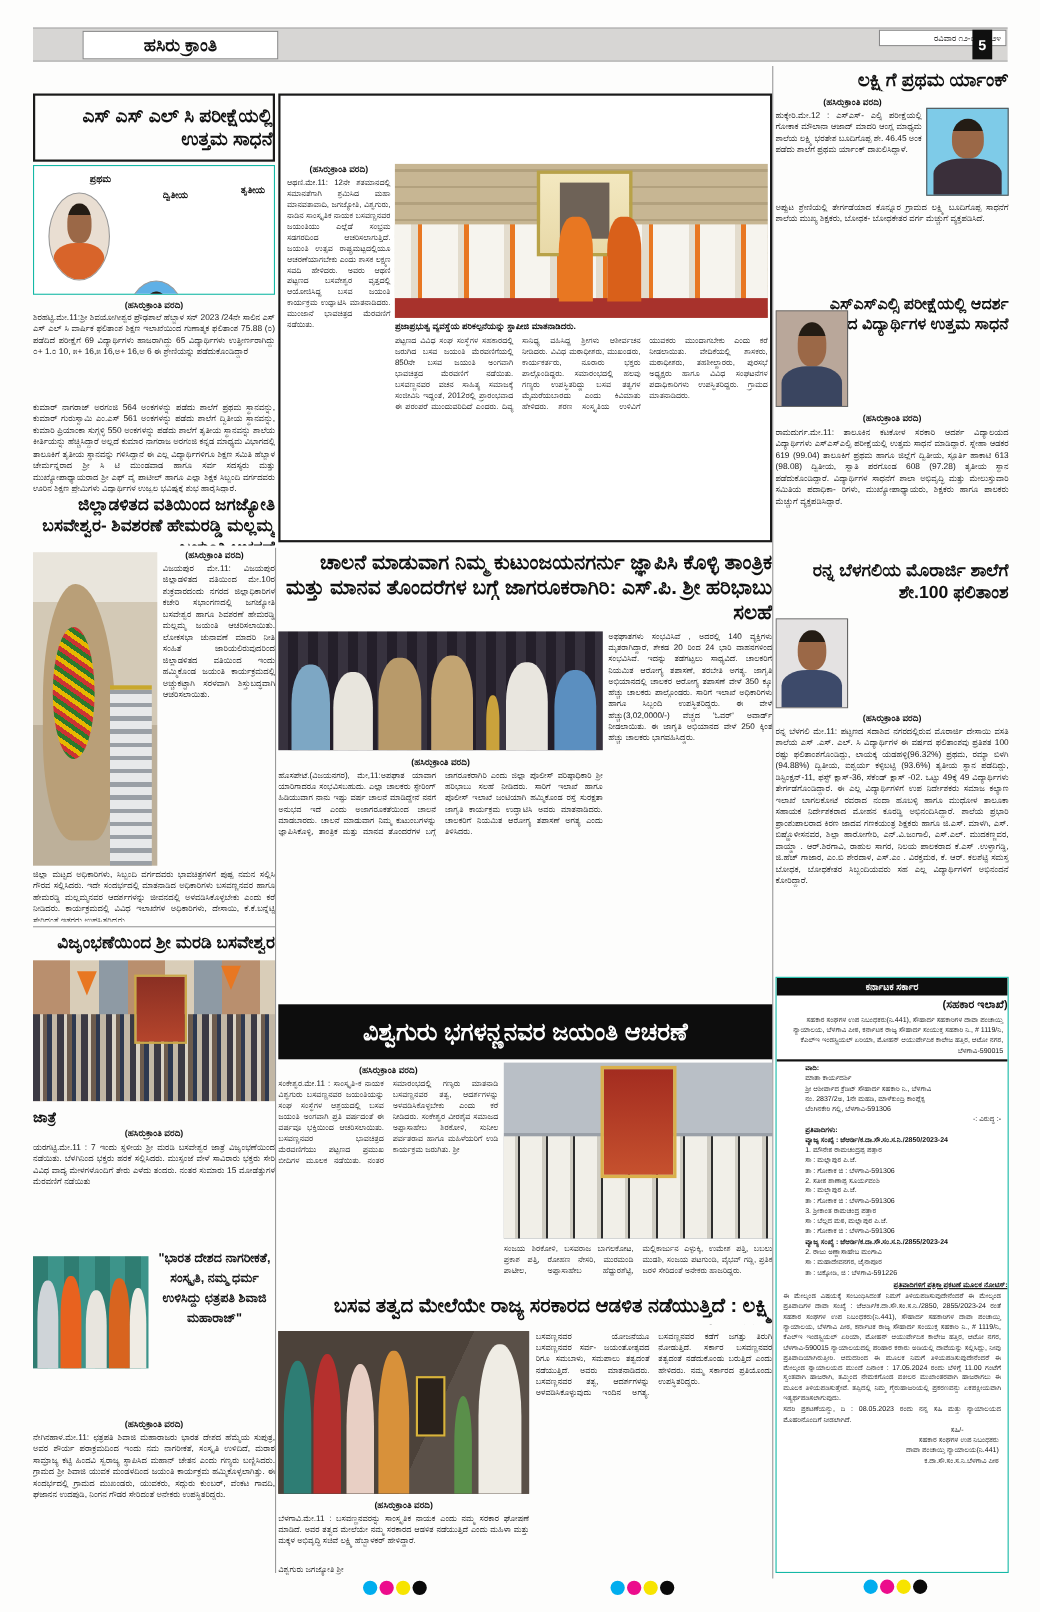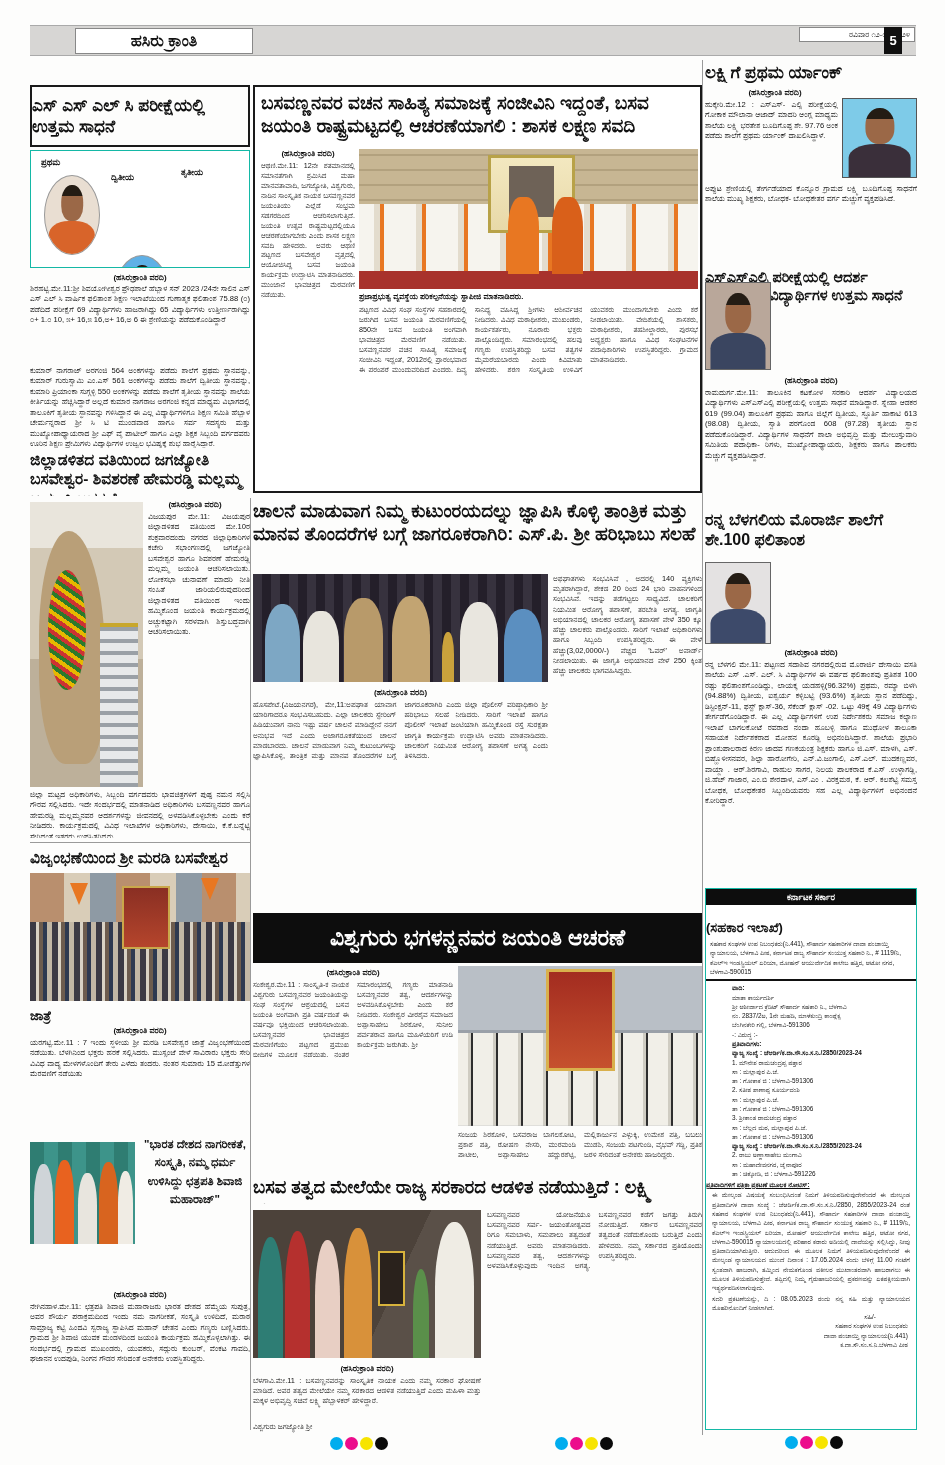--- a/index.html
+++ b/index.html
@@ -1,19 +1,19 @@
 <!DOCTYPE html>
 <html><head>
 <meta charset="utf-8">
 <style>
   html,body{margin:0;padding:0;}
   body{width:945px;height:1465px;position:relative;background:#fdfdfc;
        font-family:"Liberation Sans","DejaVu Sans",sans-serif;color:#111;}
   .abs{position:absolute;box-sizing:border-box;overflow:hidden;}
-  .center{text-align:left;}
+  .center{text-align:right;}
   .just{text-align:justify;}
   .b{font-weight:bold;}
   .pre{white-space:pre-line;}
   .body-txt{font-size:7.6px;line-height:1.38;text-align:justify;}
   .byline{font-size:8px;font-weight:bold;text-align:center;}
   .hl{font-weight:bold;line-height:1.25;}
   .vrule{position:absolute;width:1px;background:#9a9a9a;}
   .hrule{position:absolute;height:1px;background:#9a9a9a;}
   
   .topbar{background:#d7d6d4;border-top:1px solid #aaa;border-bottom:1px solid #aaa;}
@@ -127,35 +127,34 @@
   <div class="fig" style="left:24%;width:18%;height:82%;background:#e8621f;"></div>
   <div class="fig" style="left:46%;width:18%;height:70%;background:#e8e5de;"></div>
   <div class="fig" style="left:66%;width:18%;height:80%;background:#d8641f;"></div>
   <div class="fig" style="left:84%;width:14%;height:72%;background:#f0ece4;"></div>
 </div>
 <div class="abs quote" style="left:140px;top:1135px;width:110px;height:150px;font-size:11.5px;">"ಭಾರತ ದೇಶದ ನಾಗರೀಕತೆ, ಸಂಸ್ಕೃತಿ, ನಮ್ಮ ಧರ್ಮ ಉಳಿಸಿದ್ದು ಛತ್ರಪತಿ ಶಿವಾಜಿ ಮಹಾರಾಜ್"</div>
 <div class="abs byline" style="left:30px;top:1290px;width:220px;">(ಹಸಿರುಕ್ರಾಂತಿ ವರದಿ)</div>
 <div class="abs body-txt" style="left:30px;top:1302px;width:220px;height:130px;">ನೇಗಿನಹಾಳ.ಮೇ.11: ಛತ್ರಪತಿ ಶಿವಾಜಿ ಮಹಾರಾಜರು ಭಾರತ ದೇಶದ ಹೆಮ್ಮೆಯ ಸುಪುತ್ರ, ಅವರ ಶೌರ್ಯ ಪರಾಕ್ರಮದಿಂದ ಇಂದು ನಮ ನಾಗರೀಕತೆ, ಸಂಸ್ಕೃತಿ ಉಳಿದಿದೆ, ಮರಾಠ ಸಾಮ್ರಾಜ್ಯ ಕಟ್ಟಿ ಹಿಂದವಿ ಸ್ವರಾಜ್ಯ ಸ್ಥಾಪಿಸಿದ ಮಹಾನ್ ಚೇತನ ಎಂದು ಗಣ್ಯರು ಬಣ್ಣಿಸಿದರು. ಗ್ರಾಮದ ಶ್ರೀ ಶಿವಾಜಿ ಯುವಕ ಮಂಡಳದಿಂದ ಜಯಂತಿ ಕಾರ್ಯಕ್ರಮ ಹಮ್ಮಿಕೊಳ್ಳಲಾಗಿತ್ತು. ಈ ಸಂದರ್ಭದಲ್ಲಿ ಗ್ರಾಮದ ಮುಖಂಡರು, ಯುವಕರು, ಸದ್ಗುರು ಕುಂಬರ್, ವೆಂಕಟ ಗಾವದಿ, ಘಜಾನನ ಉದಪುಡಿ, ನಿಂಗನ ಗೌಡರ ಸೇರಿದಂತೆ ಅನೇಕರು ಉಪಸ್ಥಿತರಿದ್ದರು.</div>
 
 <div class="abs box1" style="left:253px;top:85px;width:449px;height:408px;background:#fff;">
-  <div class="abs hl center" style="left:6px;top:4px;width:435px;height:56px;font-size:18.5px;">ಬಸವಣ್ಣನವರ ವಚನ ಸಾಹಿತ್ಯ  ಸಮಾಜಕ್ಕೆ ಸಂಜೀವಿನಿ ಇದ್ದಂತೆ, ಬಸವ ಜಯಂತಿ ರಾಷ್ಟ್ರಮಟ್ಟದಲ್ಲಿ ಆಚರಣೆಯಾಗಲಿ : ಶಾಸಕ ಲಕ್ಷ್ಮಣ ಸವದಿ</div>
   <div class="abs byline" style="left:6px;top:62px;width:94px;">(ಹಸಿರುಕ್ರಾಂತಿ ವರದಿ)</div>
   <div class="abs body-txt" style="left:6px;top:74px;width:94px;height:328px;font-size:7.2px;">ಆಥಣಿ.ಮೇ.11: 12ನೇ ಶತಮಾನದಲ್ಲಿ ಸಮಾನತೆಗಾಗಿ ಶ್ರಮಿಸಿದ ಮಹಾ ಮಾನವತಾವಾದಿ, ಜಗಜ್ಯೋತಿ, ವಿಶ್ವಗುರು, ನಾಡಿನ ಸಾಂಸ್ಕೃತಿಕ ನಾಯಕ ಬಸವಣ್ಣನವರ ಜಯಂತಿಯು ಎಲ್ಲೆಡೆ ಸಂಭ್ರಮ ಸಡಗರದಿಂದ ಆಚರಿಸಲಾಗುತ್ತಿದೆ. ಜಯಂತಿ ಉತ್ಸವ ರಾಷ್ಟ್ರಮಟ್ಟದಲ್ಲಿಯೂ ಆಚರಣೆಯಾಗಬೇಕು ಎಂದು ಶಾಸಕ ಲಕ್ಷ್ಮಣ ಸವದಿ ಹೇಳಿದರು. ಅವರು ಆಥಣಿ ಪಟ್ಟಣದ ಬಸವೇಶ್ವರ ವೃತ್ತದಲ್ಲಿ ಆಯೋಜಿಸಿದ್ದ ಬಸವ ಜಯಂತಿ ಕಾರ್ಯಕ್ರಮ ಉದ್ಘಾಟಿಸಿ ಮಾತನಾಡಿದರು. ಮುಂಜಾನೆ ಭಾವಚಿತ್ರದ ಮೆರವಣಿಗೆ ನಡೆಯಿತು.</div>
   <div class="abs ph ph-main" style="left:104px;top:62px;width:339px;height:140px;">
     <div class="frame">
         <i></i>
       </div>
       <div class="saffron1"></div>
       <div class="saffron2"></div>
   </div>
   <div class="abs b" style="left:104px;top:205px;width:339px;font-size:7.8px;">ಪ್ರಜಾಪ್ರಭುತ್ವ ವ್ಯವಸ್ಥೆಯ ಪರಿಕಲ್ಪನೆಯನ್ನು ಸ್ಥಾಪೀಜಿ ಮಾತನಾಡಿದರು.</div>
   <div class="abs body-txt" style="left:104px;top:218px;width:339px;height:184px;column-count:3;column-gap:8px;font-size:7.2px;">ಪಟ್ಟಣದ ವಿವಿಧ ಸಂಘ ಸಂಸ್ಥೆಗಳ ಸಹಕಾರದಲ್ಲಿ ಜರುಗಿದ ಬಸವ ಜಯಂತಿ ಮೆರವಣಿಗೆಯಲ್ಲಿ 850ನೇ ಬಸವ ಜಯಂತಿ ಅಂಗವಾಗಿ ಭಾವಚಿತ್ರದ ಮೆರವಣಿಗೆ ನಡೆಯಿತು. ಬಸವಣ್ಣನವರ ವಚನ ಸಾಹಿತ್ಯ ಸಮಾಜಕ್ಕೆ ಸಂಜೀವಿನಿ ಇದ್ದಂತೆ, 2012ರಲ್ಲಿ ಪ್ರಾರಂಭವಾದ ಈ ಪರಂಪರೆ ಮುಂದುವರಿದಿದೆ ಎಂದರು. ದಿವ್ಯ ಸಾನಿಧ್ಯ ವಹಿಸಿದ್ದ ಶ್ರೀಗಳು ಆಶೀರ್ವಚನ ನೀಡಿದರು. ವಿವಿಧ ಮಠಾಧೀಶರು, ಮುಖಂಡರು, ಕಾರ್ಯಕರ್ತರು, ನೂರಾರು ಭಕ್ತರು ಪಾಲ್ಗೊಂಡಿದ್ದರು. ಸಮಾರಂಭದಲ್ಲಿ ಹಲವು ಗಣ್ಯರು ಉಪಸ್ಥಿತರಿದ್ದು ಬಸವ ತತ್ವಗಳ ಮೈಮರೆಯಬಾರದು ಎಂದು ಕಿವಿಮಾತು ಹೇಳಿದರು. ಶರಣ ಸಂಸ್ಕೃತಿಯ ಉಳಿವಿಗೆ ಯುವಕರು ಮುಂದಾಗಬೇಕು ಎಂದು ಕರೆ ನೀಡಲಾಯಿತು. ವೇದಿಕೆಯಲ್ಲಿ ಶಾಸಕರು, ಮಠಾಧೀಶರು, ತಹಶೀಲ್ದಾರರು, ಪುರಸಭೆ ಅಧ್ಯಕ್ಷರು ಹಾಗೂ ವಿವಿಧ ಸಂಘಟನೆಗಳ ಪದಾಧಿಕಾರಿಗಳು ಉಪಸ್ಥಿತರಿದ್ದರು. ಗ್ರಾಮದ ಮಾತನಾಡಿದರು.</div>
 </div>
 
-<div class="abs hl center" style="left:253px;top:499px;width:449px;height:70px;font-size:18.5px;">ಚಾಲನೆ ಮಾಡುವಾಗ ನಿಮ್ಮ ಕುಟುಂರಯದಲ್ನು ಜ್ಞಾಪಿಸಿ ಕೊಳ್ಳಿ ತಾಂತ್ರಿಕ ಮತ್ತು ಮಾನವ ತೊಂದರೆಗಳ ಬಗ್ಗೆ ಜಾಗರೂಕರಾಗಿರಿ: ಎಸ್.ಪಿ. ಶ್ರೀ ಹರಿಭಾಬು ಸಲಹೆ</div>
+<div class="abs hl center" style="left:253px;top:499px;width:449px;height:70px;font-size:18.5px;">ಚಾಲನೆ ಮಾಡುವಾಗ ನಿಮ್ಮ ಕುಟುಂಜಯನಗರ್ನು ಜ್ಞಾಪಿಸಿ ಕೊಳ್ಳಿ ತಾಂತ್ರಿಕ ಮತ್ತು ಮಾನವ ತೊಂದರೆಗಳ ಬಗ್ಗೆ ಜಾಗರೂಕರಾಗಿರಿ: ಎಸ್.ಪಿ. ಶ್ರೀ ಹರಿಭಾಬು ಸಲಹೆ</div>
 <div class="abs ph ph-police" style="left:253px;top:574px;width:295px;height:108px;">
   <div class="fig" style="left:4%;width:12%;height:72%;background:#7da7c4;"></div>
   <div class="fig" style="left:17%;width:12%;height:66%;background:#e8e5dd;"></div>
   <div class="fig" style="left:31%;width:13%;height:78%;background:#b89a6a;"></div>
   <div class="fig" style="left:47%;width:13%;height:80%;background:#c2a472;"></div>
   <div class="fig" style="left:64%;width:4%;height:46%;background:#caa23c;"></div>
   <div class="fig" style="left:70%;width:13%;height:74%;background:#e9e6df;"></div>
   <div class="fig" style="left:85%;width:13%;height:68%;background:#5b8fc0;"></div>
 </div>
 <div class="abs byline" style="left:253px;top:688px;width:295px;">(ಹಸಿರುಕ್ರಾಂತಿ ವರದಿ)</div>
@@ -183,42 +182,42 @@
   <div class="idol" style="left:55%;top:28%;width:10%;height:34%;"></div>
 </div>
 <div class="abs byline" style="left:253px;top:1364px;width:228px;">(ಹಸಿರುಕ್ರಾಂತಿ ವರದಿ)</div>
 <div class="abs body-txt" style="left:253px;top:1376px;width:228px;height:46px;font-size:7.4px;">ಬೆಳಗಾವಿ.ಮೇ.11 : ಬಸವಣ್ಣನವರನ್ನು ಸಾಂಸ್ಕೃತಿಕ ನಾಯಕ ಎಂದು ನಮ್ಮ ಸರಕಾರ ಘೋಷಣೆ ಮಾಡಿದೆ. ಅವರ ತತ್ವದ ಮೇಲೆಯೇ ನಮ್ಮ ಸರಕಾರದ ಆಡಳಿತ ನಡೆಯುತ್ತಿದೆ ಎಂದು ಮಹಿಳಾ ಮತ್ತು ಮಕ್ಕಳ ಅಭಿವೃದ್ಧಿ ಸಚಿವೆ ಲಕ್ಷ್ಮಿ ಹೆಬ್ಬಾಳಕರ್ ಹೇಳಿದ್ದಾರೆ.</div>
 <div class="abs body-txt center" style="left:253px;top:1422px;width:228px;height:12px;font-size:7.4px;">ವಿಶ್ವಗುರು   ಜಗಜ್ಯೋತಿ   ಶ್ರೀ</div>
 <div class="abs body-txt" style="left:487px;top:1210px;width:215px;height:248px;column-count:2;column-gap:8px;font-size:7.4px;">ಬಸವಣ್ಣನವರ ಯೋಜನೆಯೂ ಬಸವಣ್ಣನವರ ಸರ್ವ- ಜಯಂತೋತ್ಸವದ ರಿಗೂ ಸಮಬಾಳು, ಸಮಪಾಲು ತತ್ವದಂತೆ ನಡೆಯುತ್ತಿದೆ. ಅವರು ಮಾತನಾಡಿದರು. ಬಸವಣ್ಣನವರ ತತ್ವ, ಆದರ್ಶಗಳನ್ನು ಅಳವಡಿಸಿಕೊಳ್ಳುವುದು ಇಂದಿನ ಅಗತ್ಯ. ಬಸವಣ್ಣನವರ ಕಡೆಗೆ ಜಗತ್ತು ತಿರುಗಿ ನೋಡುತ್ತಿದೆ. ಸರ್ಕಾರ ಬಸವಣ್ಣನವರ ತತ್ವದಂತೆ ನಡೆದುಕೊಂಡು ಬರುತ್ತಿದೆ ಎಂದು ಹೇಳಿದರು. ನಮ್ಮ ಸರ್ಕಾರದ ಪ್ರತಿಯೊಂದು ಉಪಸ್ಥಿತರಿದ್ದರು.</div>
 
 <div class="abs hl center" style="left:705px;top:62px;width:212px;font-size:17px;">ಲಕ್ಷ್ಮಿಗೆ ಪ್ರಥಮ ರ್ಯಾಂಕ್</div>
 <div class="abs byline" style="left:705px;top:88px;width:140px;">(ಹಸಿರುಕ್ರಾಂತಿ ವರದಿ)</div>
 <div class="abs portrait" style="left:842px;top:98px;width:75px;height:80px;background:#7ecbe8;--shirt:#3a2f3a;border:1px solid #555;"></div>
-<div class="abs body-txt" style="left:705px;top:100px;width:133px;height:82px;">ಹುಕ್ಕೇರಿ.ಮೇ.12 : ಎಸ್ಎಸ್- ಎಲ್ಸಿ ಪರೀಕ್ಷೆಯಲ್ಲಿ ಗೋಕಾಕ ಮೌಲಾನಾ ಆಜಾದ್ ಮಾದರಿ ಆಂಗ್ಲ ಮಾಧ್ಯಮ ಶಾಲೆಯ ಲಕ್ಷ್ಮಿ ಭರತೇಶ ಬೂದಿಗೊಪ್ಪ ಶೇ. 97.76 ಅಂಕ ಪಡೆದು ಶಾಲೆಗೆ ಪ್ರಥಮ ರ್ಯಾಂಕ್ ದಾಖಲಿಸಿದ್ದಾಳೆ.</div>
+<div class="abs body-txt" style="left:705px;top:100px;width:133px;height:82px;">ಹುಕ್ಕೇರಿ.ಮೇ.12 : ಎಸ್ಎಸ್- ಎಲ್ಸಿ ಪರೀಕ್ಷೆಯಲ್ಲಿ ಗೋಕಾಕ ಮೌಲಾನಾ ಆಜಾದ್ ಮಾದರಿ ಆಂಗ್ಲ ಮಾಧ್ಯಮ ಶಾಲೆಯ ಲಕ್ಷ್ಮಿ ಭರತೇಶ ಬೂದಿಗೊಪ್ಪ ಶೇ. 46.45 ಅಂಕ ಪಡೆದು ಶಾಲೆಗೆ ಪ್ರಥಮ ರ್ಯಾಂಕ್ ದಾಖಲಿಸಿದ್ದಾಳೆ.</div>
 <div class="abs body-txt" style="left:705px;top:184px;width:212px;height:44px;">ಅಪ್ಪುಟ ಶ್ರೇಣಿಯಲ್ಲಿ ತೇರ್ಗಡೆಯಾದ ಕೊನ್ನೂರ ಗ್ರಾಮದ ಲಕ್ಷ್ಮಿ ಬೂದಿಗೊಪ್ಪ ಸಾಧನೆಗೆ ಶಾಲೆಯ ಮುಖ್ಯ ಶಿಕ್ಷಕರು, ಬೋಧಕ- ಬೋಧಕೇತರ ವರ್ಗ ಮೆಚ್ಚುಗೆ ವ್ಯಕ್ತಪಡಿಸಿದೆ.</div>
 
 <div class="abs hl center" style="left:705px;top:232px;width:212px;height:46px;font-size:14.5px;margin-top:36px;">ಎಸ್ಎಸ್ಎಲ್ಸಿ ಪರೀಕ್ಷೆಯಲ್ಲಿ ಆದರ್ಶ ವಿದ್ಯಾಲಯದ ವಿದ್ಯಾರ್ಥಿಗಳ ಉತ್ತಮ ಸಾಧನೆ</div>
 <div class="abs" style="left:705px;top:282px;width:212px;height:88px;">
   <div class="abs portrait" style="left:0;top:0;width:66px;height:88px;background:#b9a79a;--shirt:#3a4560;border:1px solid #666;"></div>
 
 </div>
 <div class="abs byline" style="left:705px;top:376px;width:212px;">(ಹಸಿರುಕ್ರಾಂತಿ ವರದಿ)</div>
 <div class="abs body-txt" style="left:705px;top:388px;width:212px;height:118px;">ರಾಮದುರ್ಗ.ಮೇ.11: ತಾಲೂಕಿನ ಕಟಕೋಳ ಸರಕಾರಿ ಆದರ್ಶ ವಿದ್ಯಾಲಯದ ವಿದ್ಯಾರ್ಥಿಗಳು ಎಸ್ಎಸ್ಎಲ್ಸಿ ಪರೀಕ್ಷೆಯಲ್ಲಿ ಉತ್ತಮ ಸಾಧನೆ ಮಾಡಿದ್ದಾರೆ. ಸ್ನೇಹಾ ಆಡಕರ 619 (99.04) ತಾಲೂಕಿಗೆ ಪ್ರಥಮ ಹಾಗೂ ಜಿಲ್ಲೆಗೆ ದ್ವಿತೀಯ, ಸ್ಫೂರ್ತಿ ಹಾಕಾಟಿ 613 (98.08) ದ್ವಿತೀಯ, ಸ್ವಾತಿ ಪರಗೊಂಡ 608 (97.28) ತೃತೀಯ ಸ್ಥಾನ ಪಡೆದುಕೊಂಡಿದ್ದಾರೆ. ವಿದ್ಯಾರ್ಥಿಗಳ ಸಾಧನೆಗೆ ಶಾಲಾ ಅಭಿವೃದ್ಧಿ ಮತ್ತು ಮೇಲುಸ್ತುವಾರಿ ಸಮಿತಿಯ ಪದಾಧಿಕಾ- ರಿಗಳು, ಮುಖ್ಯೋಪಾಧ್ಯಾಯರು, ಶಿಕ್ಷಕರು ಹಾಗೂ ಪಾಲಕರು ಮೆಚ್ಚುಗೆ ವ್ಯಕ್ತಪಡಿಸಿದ್ದಾರೆ.</div>
 
 <div class="abs hl center" style="left:705px;top:510px;width:212px;height:48px;font-size:16px;">ರನ್ನ ಬೆಳಗಲಿಯ ಮೊರಾರ್ಜಿ ಶಾಲೆಗೆ ಶೇ.100 ಫಲಿತಾಂಶ</div>
 <div class="abs" style="left:705px;top:562px;width:212px;height:82px;">
   <div class="abs portrait" style="left:0;top:0;width:66px;height:82px;background:#e4e2e2;--shirt:#3d4a6a;border:1px solid #666;"></div>
 
 </div>
 <div class="abs byline" style="left:705px;top:648px;width:212px;">(ಹಸಿರುಕ್ರಾಂತಿ ವರದಿ)</div>
 <div class="abs body-txt" style="left:705px;top:660px;width:212px;height:222px;">ರನ್ನ ಬೆಳಗಲಿ ಮೇ.11: ಪಟ್ಟಣದ ಸದಾಶಿವ ನಗರದಲ್ಲಿರುವ ಮೊರಾರ್ಜಿ ದೇಸಾಯಿ ವಸತಿ ಶಾಲೆಯ ಎಸ್ .ಎಸ್. ಎಲ್. ಸಿ ವಿದ್ಯಾರ್ಥಿಗಳ ಈ ವರ್ಷದ ಫಲಿತಾಂಶವು ಪ್ರತಿಶತ 100 ರಷ್ಟು ಫಲಿತಾಂಶಗೊಂಡಿದ್ದು, ಲಾಯಕ್ಕ ಯಡಹಳ್ಳಿ(96.32%) ಪ್ರಥಮ, ರಮ್ಯಾ ಬಿಳಗಿ (94.88%) ದ್ವಿತೀಯ, ಐಶ್ವರ್ಯ ಕಳ್ಳಿಬಟ್ಟಿ (93.6%) ತೃತೀಯ ಸ್ಥಾನ ಪಡೆದಿದ್ದು, ಡಿಸ್ಟಿಂಕ್ಷನ್-11, ಫಸ್ಟ್ ಕ್ಲಾಸ್-36, ಸೆಕೆಂಡ್ ಕ್ಲಾಸ್ -02. ಒಟ್ಟು 49ಕ್ಕೆ 49 ವಿದ್ಯಾರ್ಥಿಗಳು ತೇರ್ಗಡೆಗೊಂಡಿದ್ದಾರೆ. ಈ ಎಲ್ಲ ವಿದ್ಯಾರ್ಥಿಗಳಿಗೆ ಉಪ ನಿರ್ದೇಶಕರು ಸಮಾಜ ಕಲ್ಯಾಣ ಇಲಾಖೆ ಬಾಗಲಕೋಟೆ ರವರಾದ ನಂದಾ ಹೂಬಳ್ಳಿ ಹಾಗೂ ಮುಧೋಳ ತಾಲೂಕಾ ಸಹಾಯಕ ನಿರ್ದೇಶಕರಾದ ಮೋಹನ ಕೂರಡ್ಡಿ ಅಭಿನಂದಿಸಿದ್ದಾರೆ. ಶಾಲೆಯ ಪ್ರಭಾರಿ ಪ್ರಾಂಶುಪಾಲರಾದ ಕಿರಣ ಜಾದವ ಗಣಕಯಂತ್ರ ಶಿಕ್ಷಕರು ಹಾಗೂ ಜಿ.ಎಸ್. ಮಾಳಗಿ, ಎಸ್. ಬಿಷ್ಹೊಳೀಸನವರ, ಶಿಲ್ಪಾ ಹಾರೋಗೇರಿ, ಎನ್.ವಿ.ಜಂಗಾಲಿ, ಎಸ್.ಎಲ್. ಮುದಕಣ್ಣವರ, ವಾಯ್ಡಾ . ಆರ್.ಶಿರಗಾವಿ, ರಾಹುಲ ಸಾಗರ, ನಿಲಯ ಪಾಲಕರಾದ ಕೆ.ಎಸ್ .ಉಳ್ಳಾಗಡ್ಡಿ, ಜಿ.ಹೆಚ್ ಗಾಜಾರ, ಎಂ.ಬಿ ಶೇರದಾಳ, ಎಸ್.ಎಂ . ವಿರಕ್ತಮಠ, ಕೆ. ಆರ್. ಕಲಶೆಟ್ಟಿ ಸಮಸ್ತ ಬೋಧಕ, ಬೋಧಕೇತರ ಸಿಬ್ಬಂದಿಯವರು ಸಹ ಎಲ್ಲ ವಿದ್ಯಾರ್ಥಿಗಳಿಗೆ ಅಭಿನಂದನೆ ಕೋರಿದ್ದಾರೆ.</div>
 
 <div class="abs box2 notice" style="left:705px;top:888px;width:212px;height:542px;background:#fff;">
   <div class="nhead">ಕರ್ನಾಟಕ ಸರ್ಕಾರ</div>
-  <div class="b center" style="font-size:13px;margin-top:14px;">(ಸಹಕಾರ ಇಲಾಖೆ)</div>
+  <div class="b center" style="font-size:10px;margin-top:2px;">(ಸಹಕಾರ ಇಲಾಖೆ)</div>
   <div class="center" style="padding:1px 4px;">ಸಹಕಾರ ಸಂಘಗಳ ಉಪ ನಿಬಂಧಕರು(ನಿ.441), ಸೌಹಾರ್ದ ಸಹಕಾರಿಗಳ ದಾವಾ ಪಂಚಾಯ್ತಿ ನ್ಯಾಯಾಲಯ, ಬೆಳಗಾವಿ ಪೀಠ, ಕರ್ನಾಟಕ ರಾಜ್ಯ ಸೌಹಾರ್ದ ಸಂಯುಕ್ತ ಸಹಕಾರಿ ನಿ., # 1119/ನಿ, ಕೆಎಲ್ಇ ಇಂಡಸ್ಟ್ರಿಯಲ್ ಏರಿಯಾ, ಮೋಹನ್ ಆಯುರ್ವೇದಿಕ ಕಾಲೇಜ ಹತ್ತಿರ, ಆಟೋ ನಗರ, ಬೆಳಗಾವಿ-590015</div>
   <div style="border-top:2px solid #111;margin:2px 0;"></div>
   <div style="padding:0 6px 0 26px;">
     <span class="b">ವಾದಿ:</span>
     <div class="pre">ಮಾತಾ ಕಾರ್ಯದರ್ಶಿ
 ಶ್ರೀ ಆಶೀರ್ವಾದ ಕ್ರೆಡಿಟ್ ಸೌಹಾರ್ದ ಸಹಕಾರಿ ನಿ., ಬೆಳಗಾವಿ
 ನಂ. 2837/2ಅ, 1ನೇ ಮಹಡಿ, ಮಾಳೆಕುಂದ್ರಿ ಕಾಂಪ್ಲೆಕ್ಸ
 ಬೆಂಗಿನಕೇರಿ ಗಲ್ಲಿ, ಬೆಳಗಾವಿ-591306</div>
     <div class="center">-: ವಿರುದ್ಧ :-</div>
     <div class="b">ಪ್ರತಿವಾದಿಗಳು:</div>

